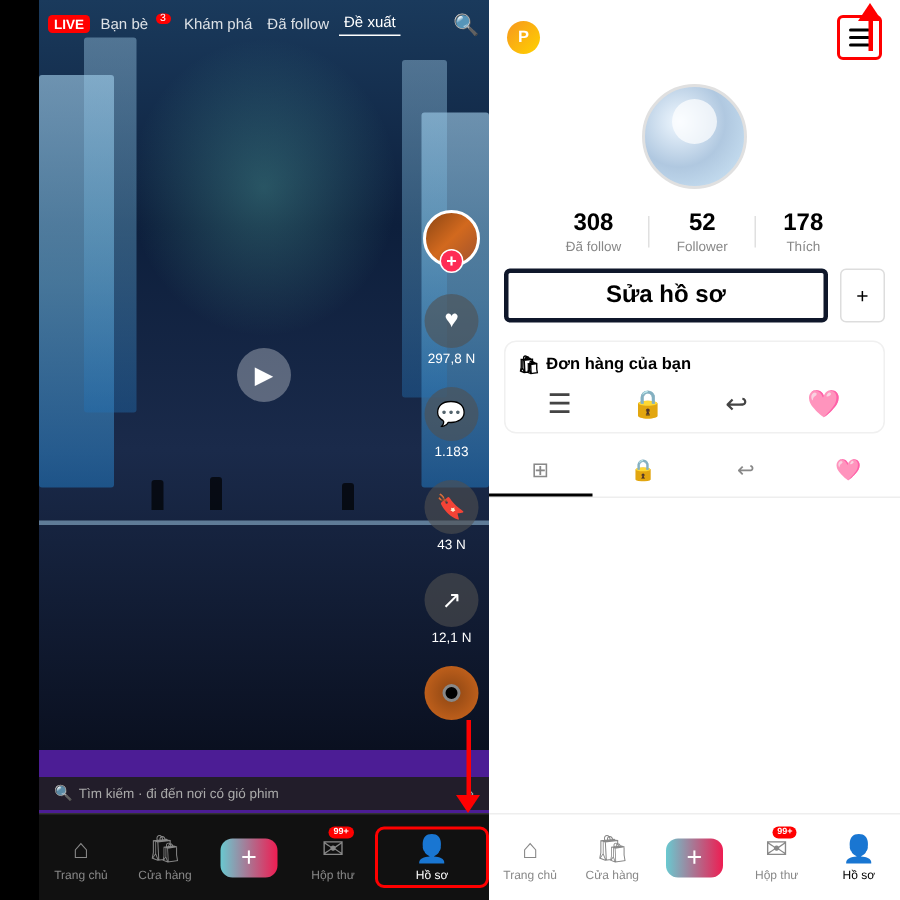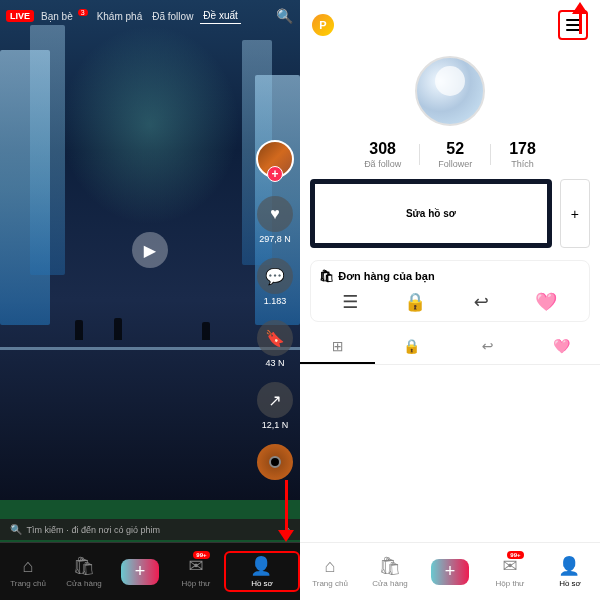--- a/index.html
+++ b/index.html
@@ -10,23 +10,24 @@
       display: flex;
       font-family: -apple-system, BlinkMacSystemFont, 'Segoe UI', sans-serif;
       background: #000;
     }
 
     
     .left-panel {
       width: 300px;
       height: 600px;
       position: relative;
-      background: #14532d;
+      background: #4c1d95;
       overflow: hidden;
       flex-shrink: 0;
+      margin-left: 26px;
     }
 
     
     .feed-topbar {
       position: absolute;
       top: 0;
       left: 0;
       right: 0;
       z-index: 10;
       display: flex;
@@ -473,25 +474,25 @@
 
     
     .profile-actions {
       display: flex;
       gap: 8px;
       padding: 4px 10px 8px;
       justify-content: center;
     }
     .profile-btn {
       flex: 1;
-      padding: 24px 10px;
-      border: 5px solid #0f172a;
+      padding: 6px 10px;
+      border: 3px solid #0f172a;
       border-radius: 4px;
       background: #fff;
-      font-size: 10px;
+      font-size: 16px;
       font-weight: 600;
       color: #000;
       text-align: center;
     }
     .profile-btn-add {
       padding: 6px 10px;
       border: 1px solid #ddd;
       border-radius: 4px;
       background: #fff;
       font-size: 14px;

